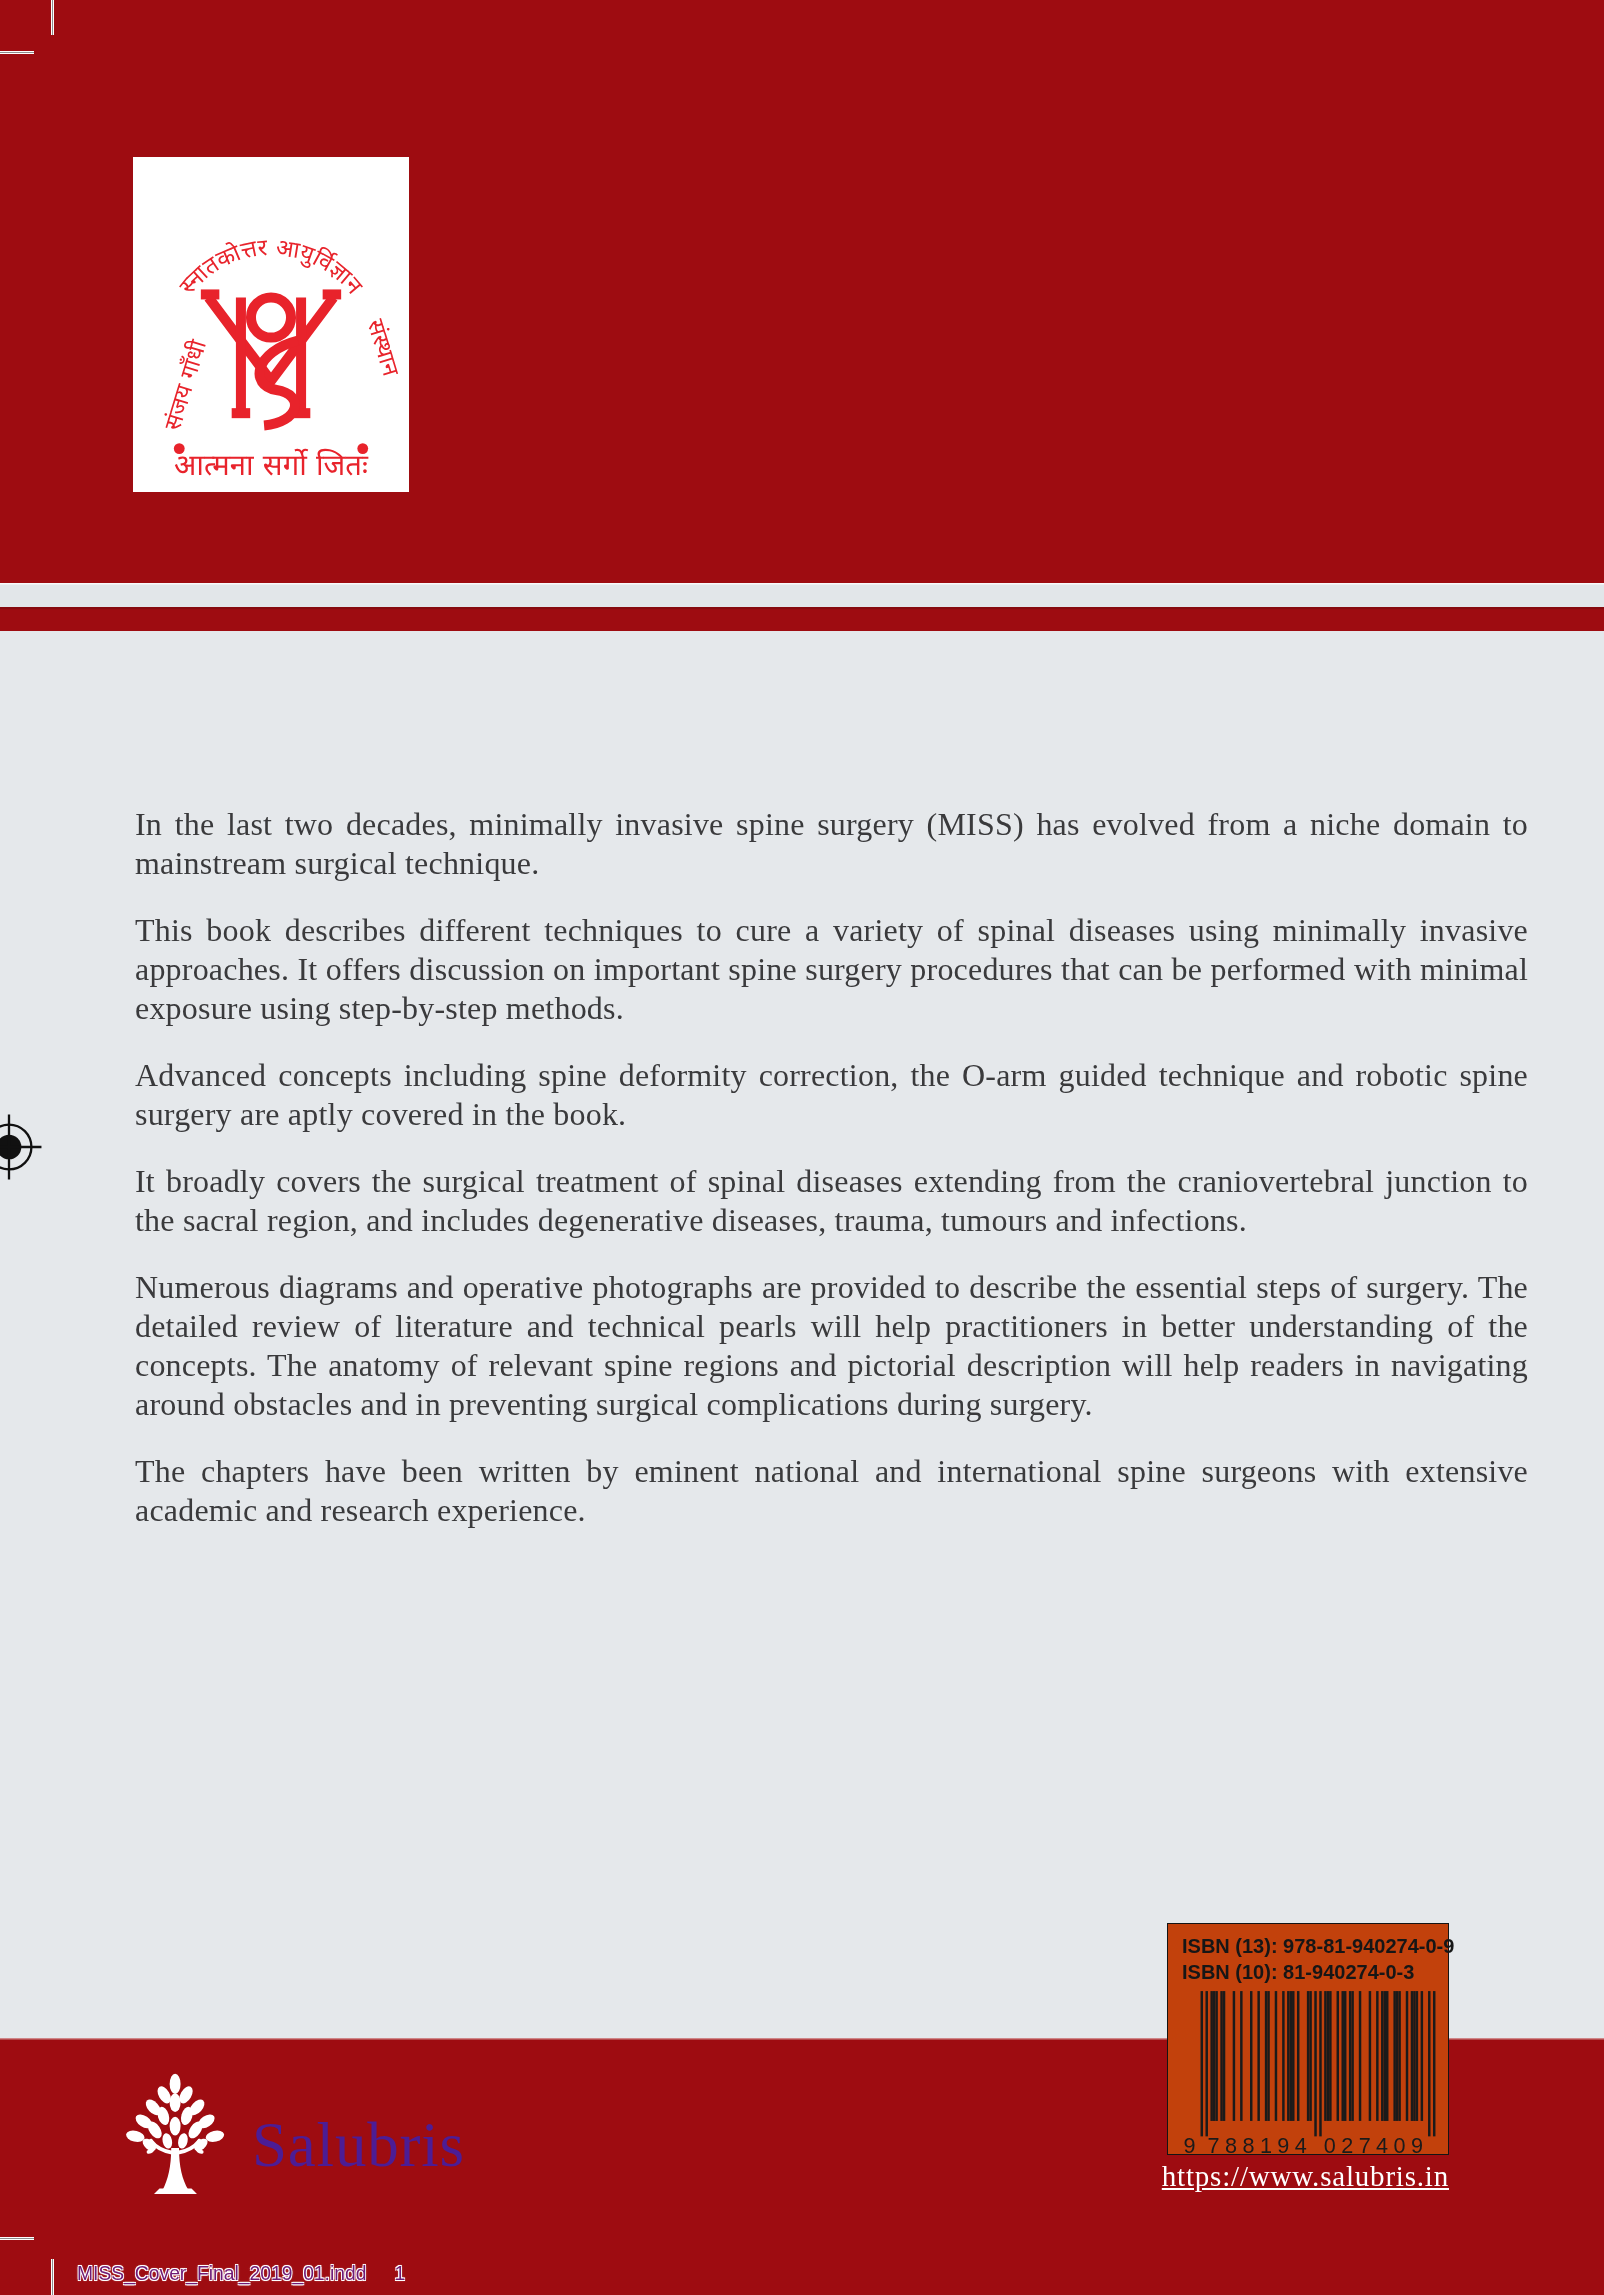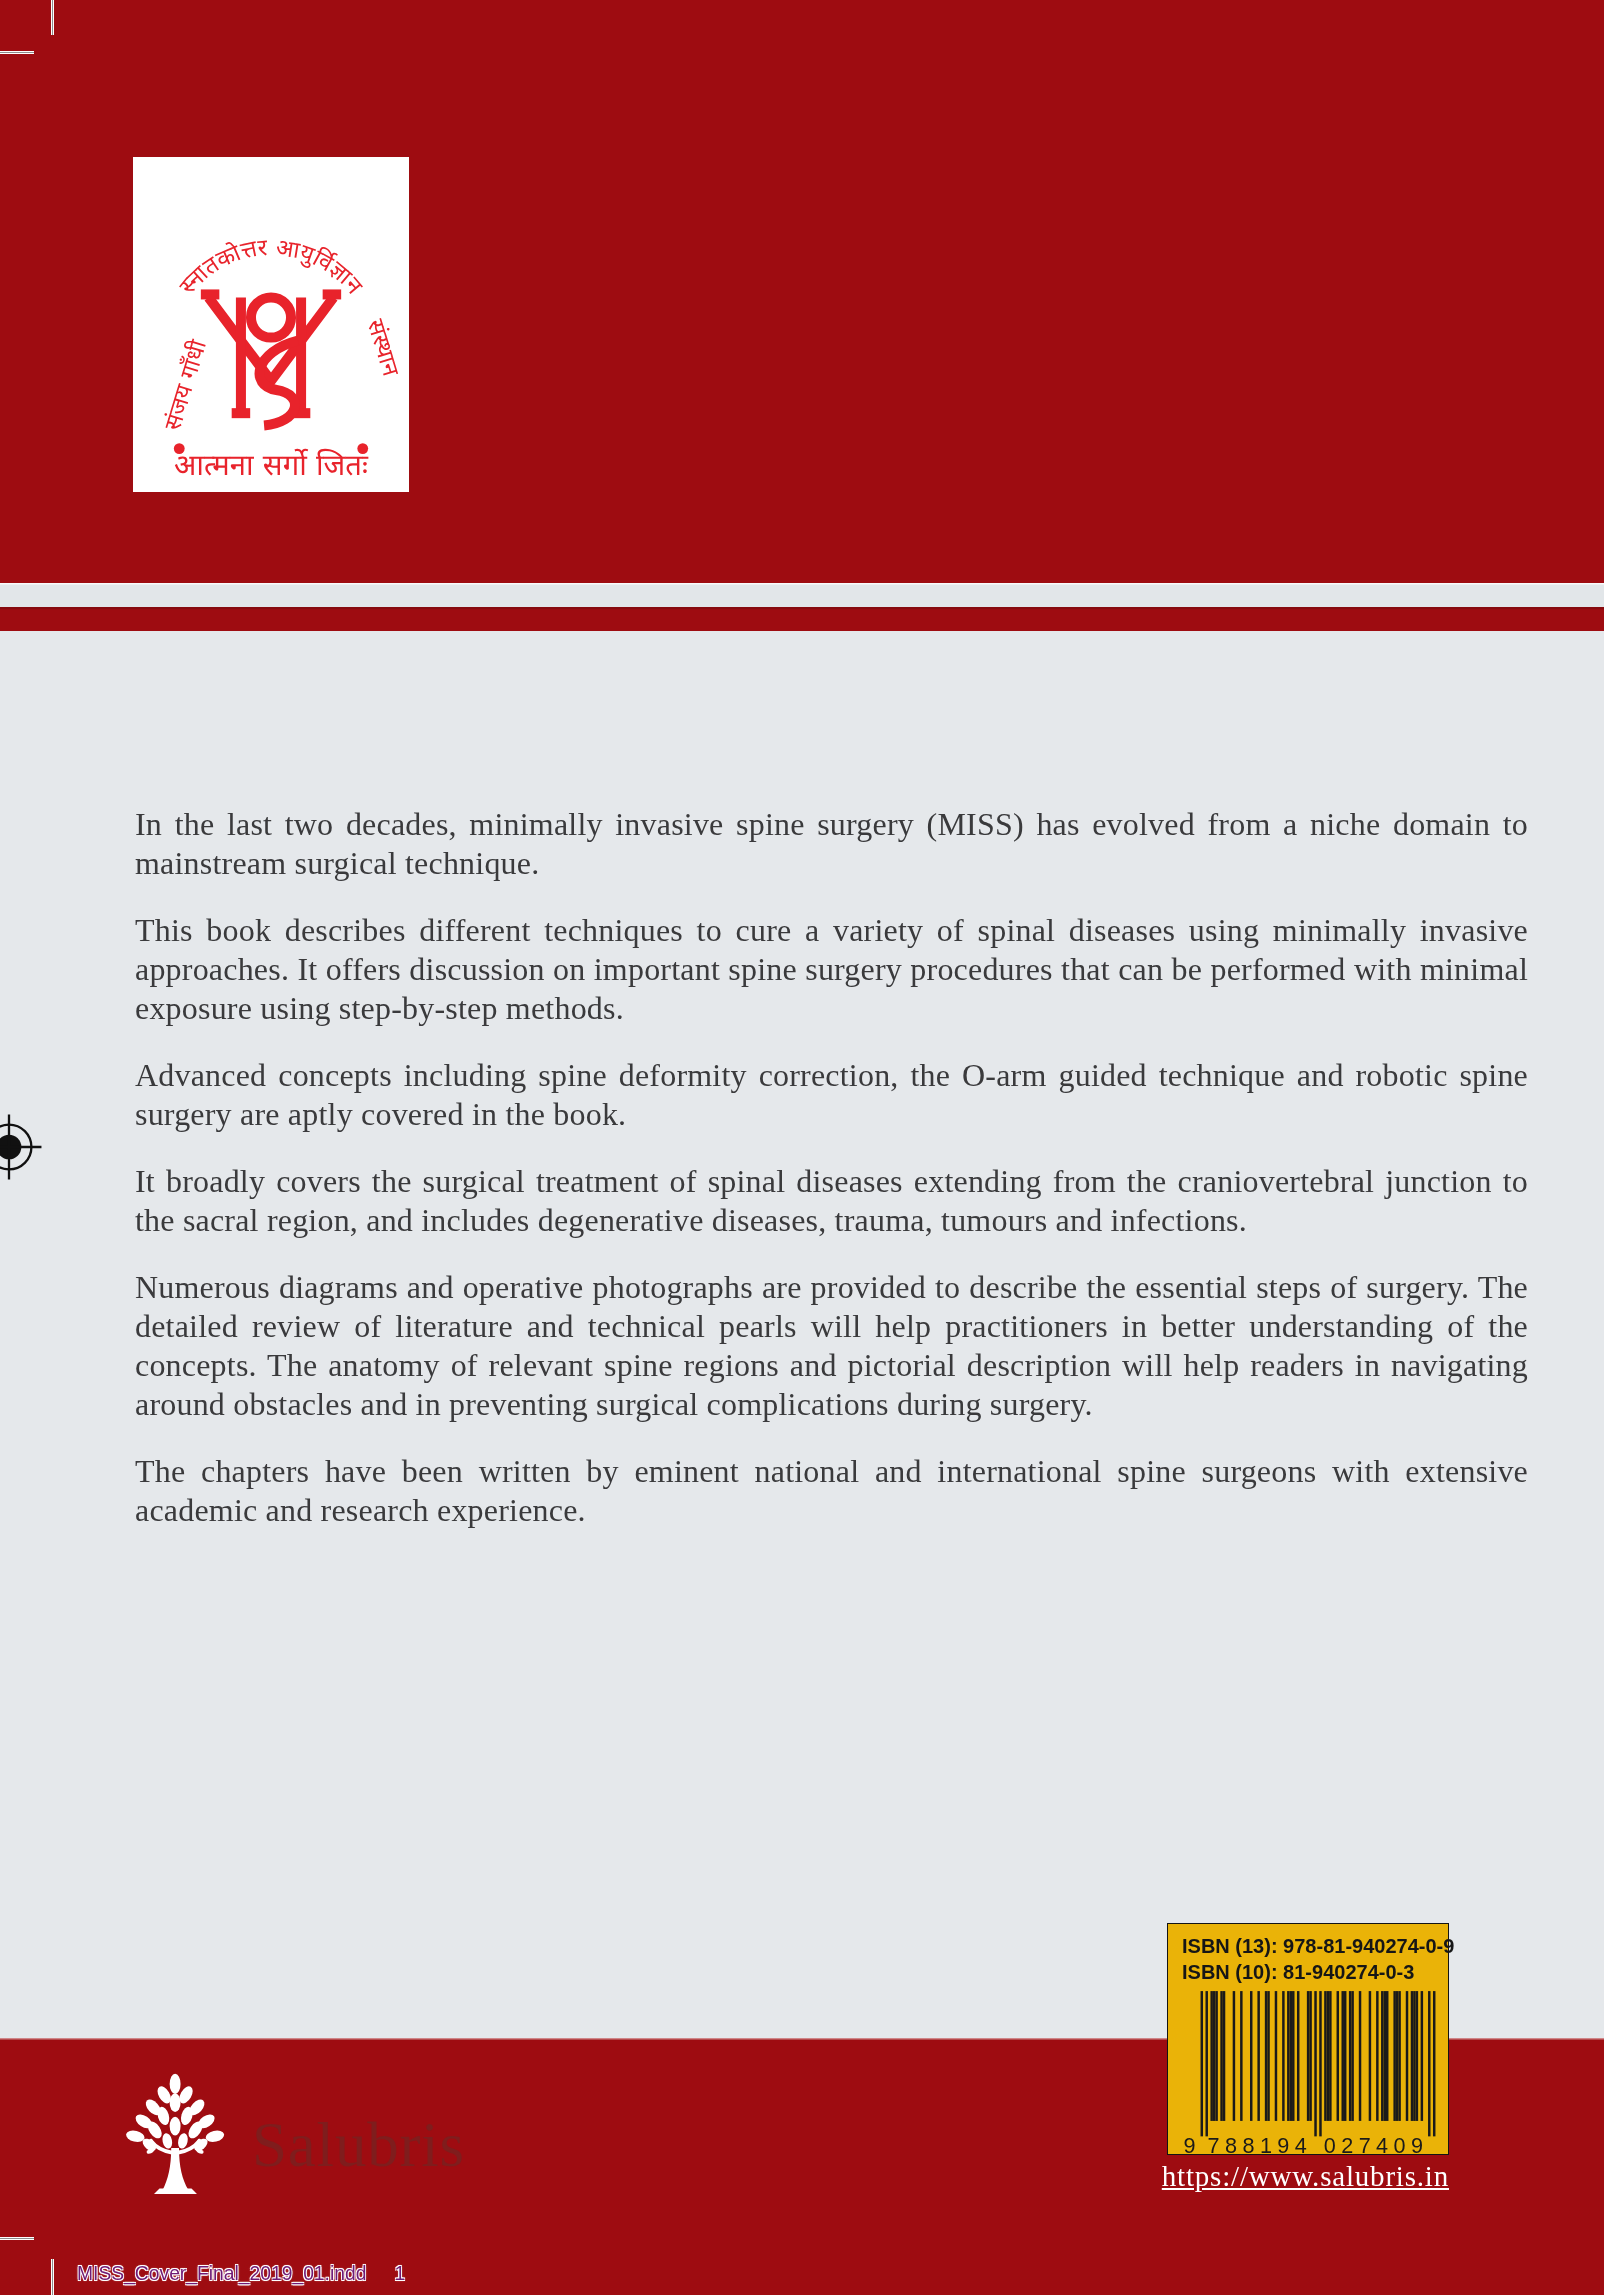--- a/index.html
+++ b/index.html
@@ -18,29 +18,29 @@
   
   .logo-box{position:absolute;left:133px;top:157px;width:276px;height:335px;background:#ffffff;}
   .logo-box svg{display:block;width:100%;height:100%;}
 
   
   .blurb{position:absolute;left:135px;top:805px;width:1393px;}
   .blurb p{font-size:32px;line-height:39px;margin:0 0 28px 0;color:#3A3A3C;
            text-align:justify;letter-spacing:0.2px;}
 
   
-  .isbn-box{position:absolute;left:1167px;top:1923px;width:282px;height:232px;background:#eab308;
+  .isbn-box{position:absolute;left:1167px;top:1923px;width:282px;height:232px;background:#c2410c;
             border:1.5px solid #141414;box-sizing:border-box;padding:9.3px 0 0 14px;
             font-family:"Liberation Sans",sans-serif;}
   .isbn-line{font-weight:bold;font-size:20px;line-height:26px;color:#161616;white-space:nowrap;}
   .barcode-wrap{margin-top:6.2px;}
 
   
   .tree{position:absolute;left:126px;top:2073px;width:99px;height:121px;}
-  .salubris-word{position:absolute;left:252px;top:2109px;font-size:63px;color:#7f1d1d;
+  .salubris-word{position:absolute;left:252px;top:2109px;font-size:63px;color:#4c1d95;
                  letter-spacing:0.8px;font-family:"Liberation Serif",serif;}
   .url{position:absolute;right:156px;top:2160px;font-size:29px;color:#ffffff;
        font-family:"Liberation Serif",serif;letter-spacing:0.8px;text-decoration:underline;}
 
   
   .cm{position:absolute;}
   .cm-v{width:3.1px;background:linear-gradient(90deg,#fff 0 1.2px,#8d8d8d 1.2px 1.9px,#fff 1.9px 3.1px);}
   .cm-h{height:3.1px;background:linear-gradient(180deg,#fff 0 1.2px,#8d8d8d 1.2px 1.9px,#fff 1.9px 3.1px);}
   .cm-v-top{left:51px;top:0;height:35px;}
   .cm-h-top{left:0;top:51px;width:34px;}

